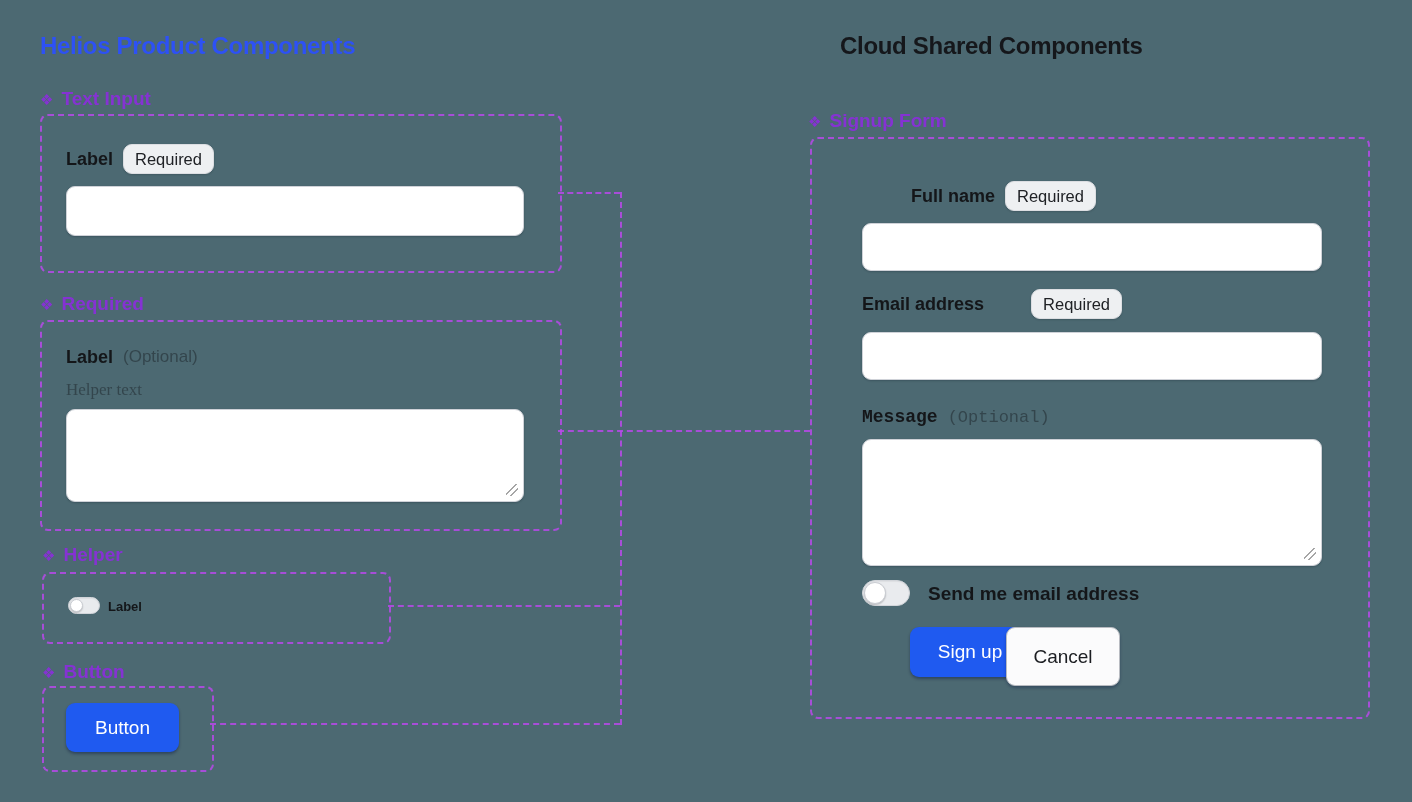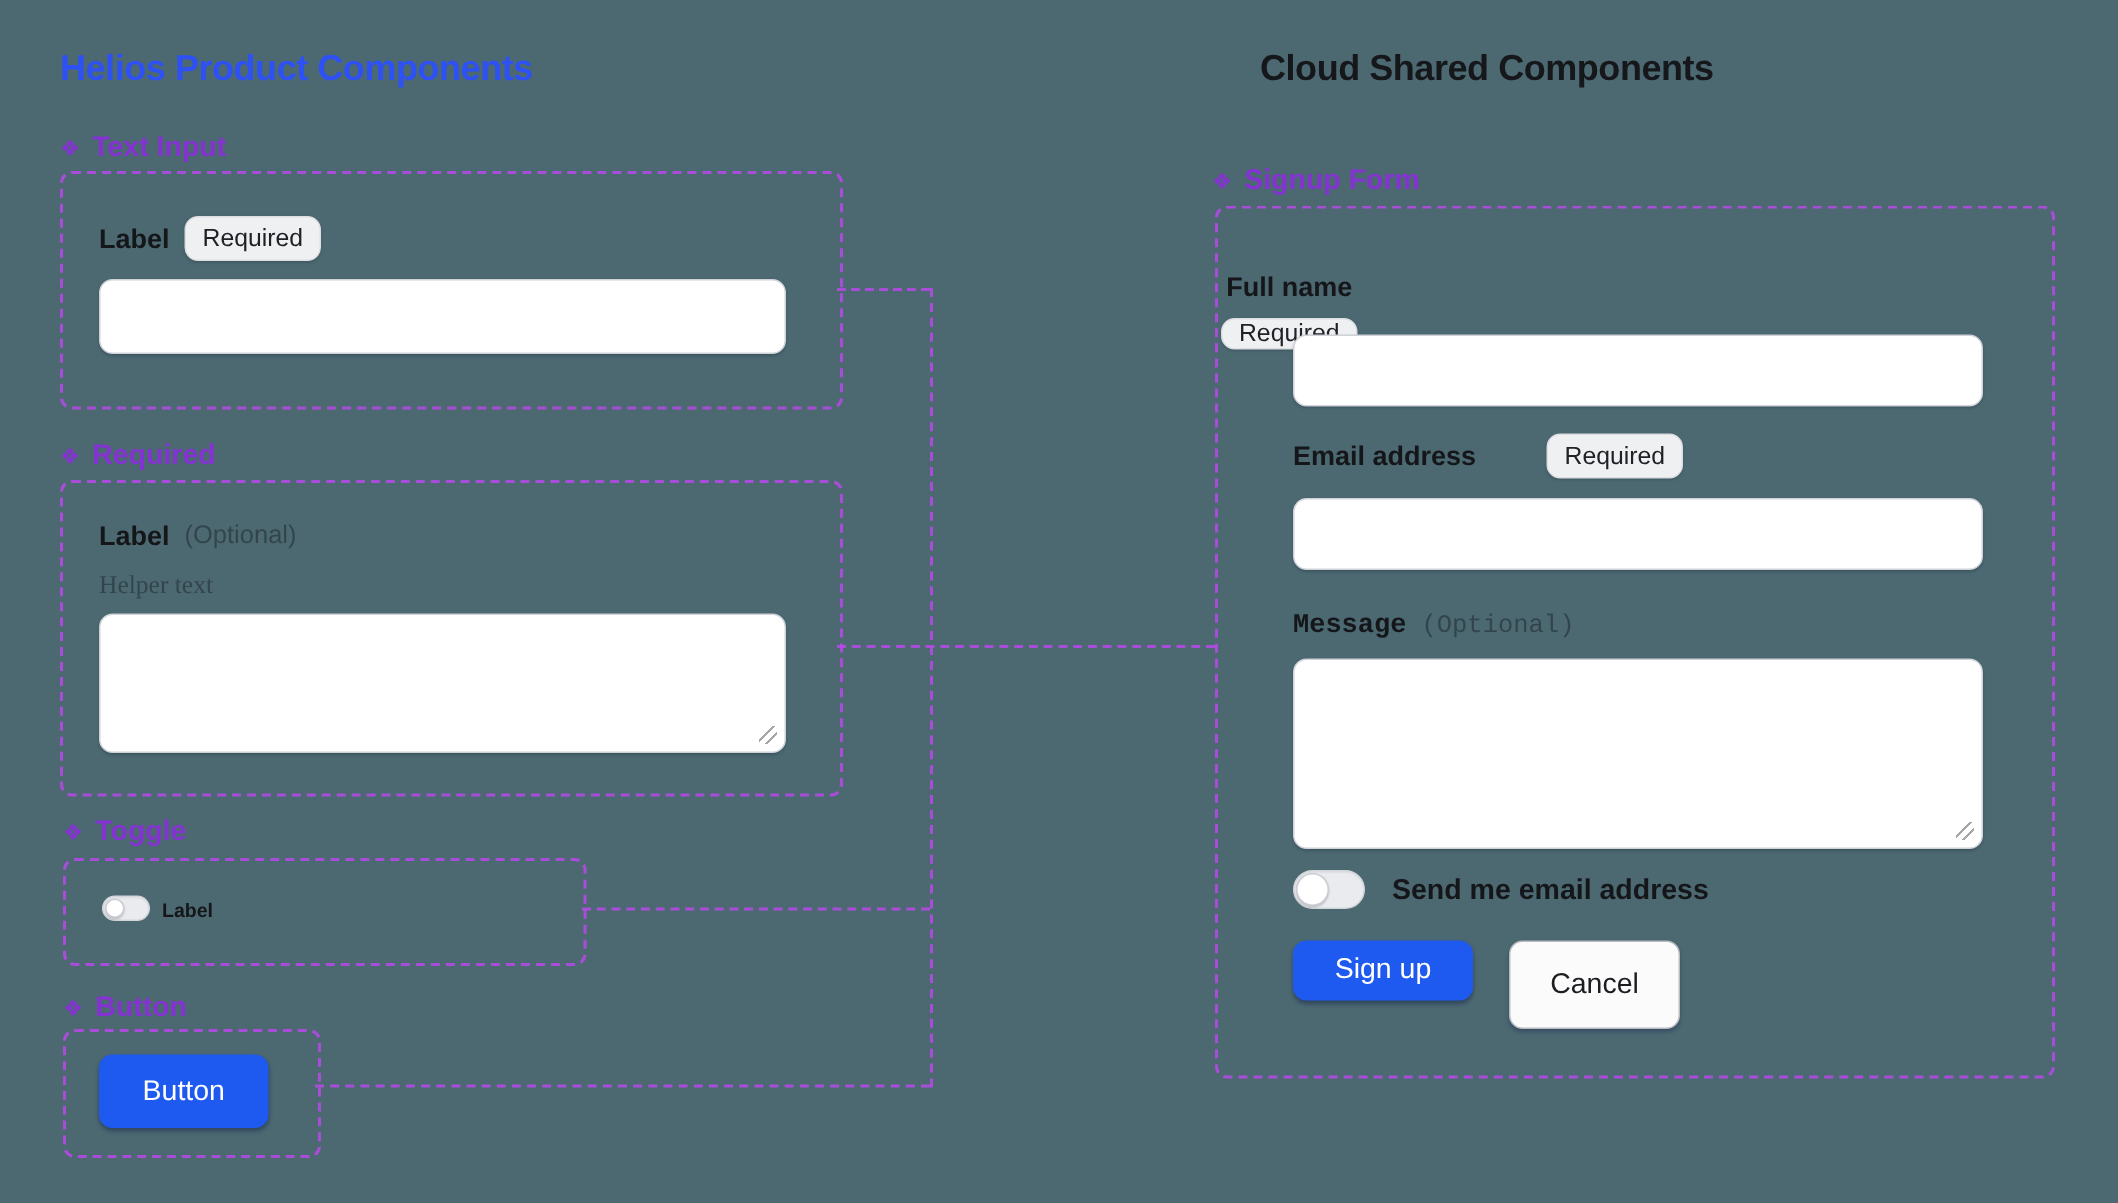--- a/index.html
+++ b/index.html
@@ -110,21 +110,21 @@
     <span class="field-label">Label</span>
     <span class="muted">(Optional)</span>
   </div>
   <div class="abs muted" style="left:66px;top:380px;font-family:Liberation Serif, serif;">Helper text</div>
   <div class="abs tb" style="left:66px;top:409px;width:458px;height:93px;">
     <div class="grip"></div>
   </div>
 
   <div class="abs comp-heading" style="left:42px;top:544px;">
     <span class="cicon">❖</span>
-    <span>Toggle</span>
+    <span>Helper</span>
   </div>
   <div class="abs dash-box" style="left:42px;top:572px;width:345px;height:68px;"></div>
   <div class="toggle sm" style="left:68px;top:597px;">
     <div class="knob"></div>
   </div>
   <div class="abs sm-label" style="left:108px;top:599px;">Label</div>
 
   <div class="abs comp-heading" style="left:42px;top:661px;">
     <span class="cicon">❖</span>
     <span>Button</span>
@@ -139,21 +139,21 @@
   <div class="abs conn-h" style="left:210px;top:723px;width:410px;"></div>
 
   <div class="abs title dark" style="left:840px;top:32px;">Cloud Shared Components</div>
 
   <div class="abs comp-heading" style="left:808px;top:110px;">
     <span class="cicon">❖</span>
     <span>Signup Form</span>
   </div>
   <div class="abs dash-box" style="left:810px;top:137px;width:556px;height:578px;"></div>
 
-  <div class="abs row" style="left:814px;top:181px;flex-direction:column;">
+  <div class="abs row" style="left:911px;top:181px;">
     <span class="field-label">Full name</span>
     <span class="badge">Required</span>
   </div>
   <div class="abs tb" style="left:862px;top:223px;width:460px;height:48px;"></div>
 
   <div class="abs row" style="left:862px;top:289px;gap:47px;">
     <span class="field-label">Email address</span>
     <span class="badge">Required</span>
   </div>
   <div class="abs tb" style="left:862px;top:332px;width:460px;height:48px;"></div>
@@ -164,16 +164,16 @@
   </div>
   <div class="abs tb" style="left:862px;top:439px;width:460px;height:127px;">
     <div class="grip"></div>
   </div>
 
   <div class="toggle lg" style="left:862px;top:580px;">
     <div class="knob"></div>
   </div>
   <div class="abs toggle-text" style="left:928px;top:583px;">Send me email address</div>
 
-  <div class="abs btn btn-primary" style="left:862px;top:627px;width:120px;height:40px;">Sign up</div>
+  <div class="abs btn btn-primary" style="left:910px;top:627px;width:120px;height:50px;">Sign up</div>
   <div class="abs btn btn-secondary" style="left:1006px;top:627px;width:114px;height:59px;">Cancel</div>
 
 </div>
 
 </body></html>

